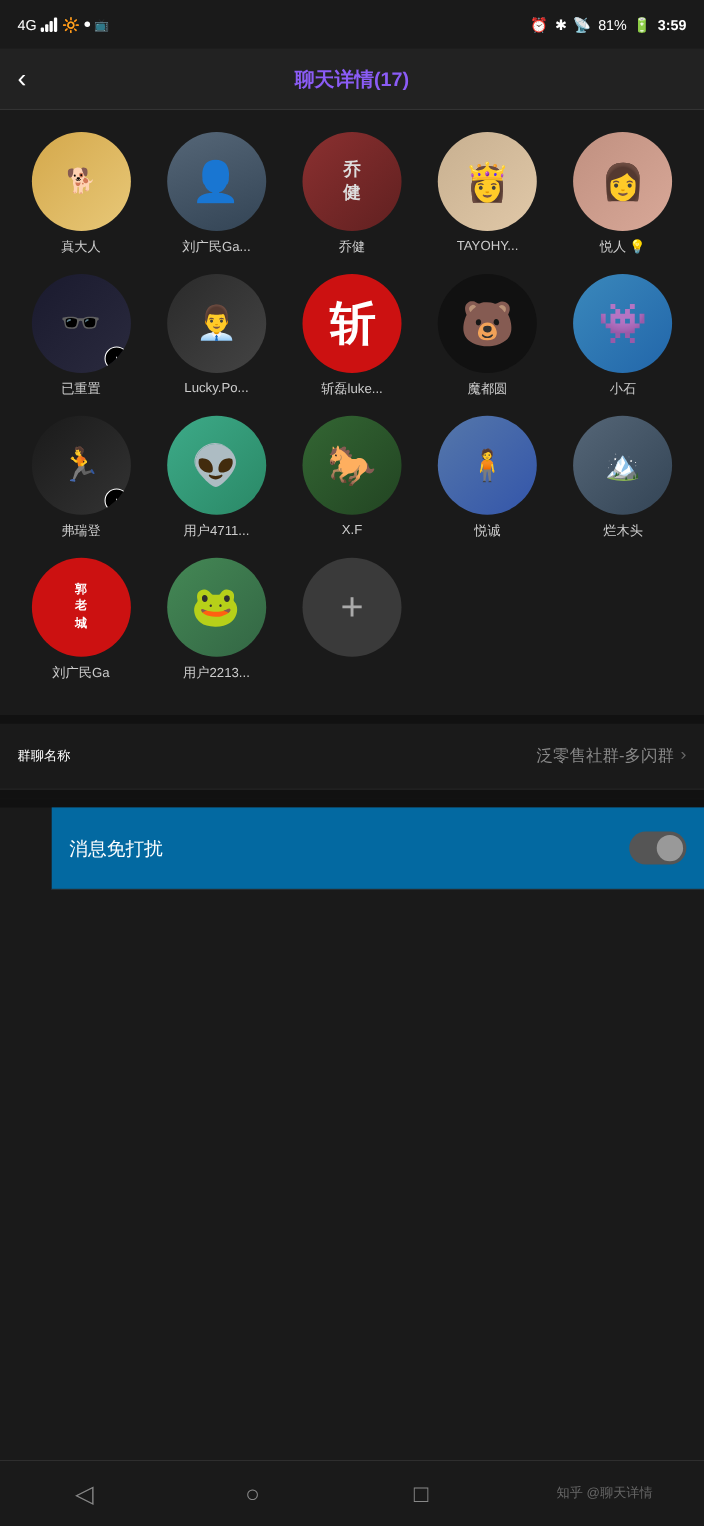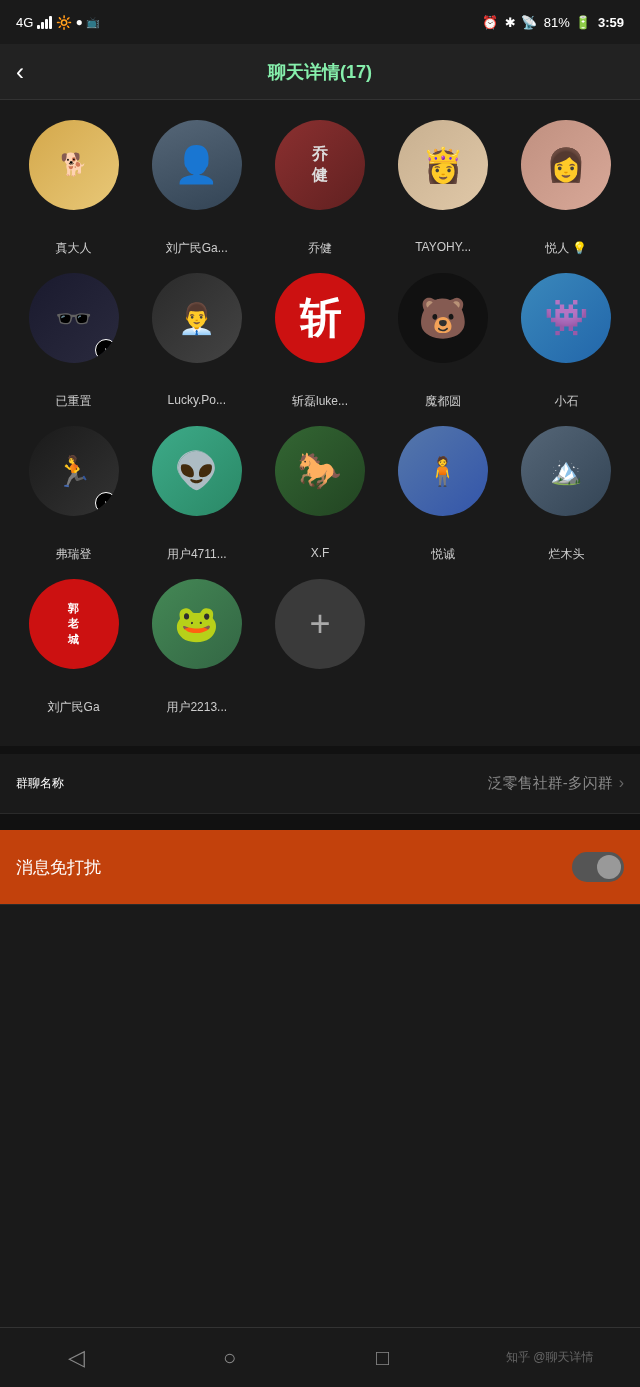--- a/index.html
+++ b/index.html
@@ -46,21 +46,21 @@
     .header-back {
       position: absolute;
       left: 16px;
       font-size: 24px;
       color: #fff;
       cursor: pointer;
     }
     .header-title {
       font-size: 18px;
       font-weight: 600;
-      color: #86efac;
+      color: #8b5cf6;
     }
 
     
     .content {
       padding: 20px 16px 0;
     }
 
     
     .member-grid {
       display: grid;
@@ -91,21 +91,20 @@
 
     .member-name {
       font-size: 12px;
       color: #ccc;
       text-align: center;
       max-width: 90px;
       overflow: hidden;
       text-overflow: ellipsis;
       white-space: nowrap;
       width: 100%;
-      margin-top: 24px;
     }
 
     
     .add-btn {
       width: 90px;
       height: 90px;
       border-radius: 50%;
       background: #3a3a3a;
       display: flex;
       align-items: center;
@@ -183,21 +182,22 @@
       font-size: 20px;
     }
 
     
     .toggle-row {
       display: flex;
       align-items: center;
       justify-content: space-between;
       padding: 22px 16px;
       border-bottom: 1px solid #2a2a2a;
-      background: #c2410c;
+      background: #0369a1;
+      margin-left: 47px;
     }
     .toggle-label {
       font-size: 17px;
       color: #fff;
     }
     .toggle {
       width: 52px;
       height: 30px;
       background: #555;
       border-radius: 15px;

